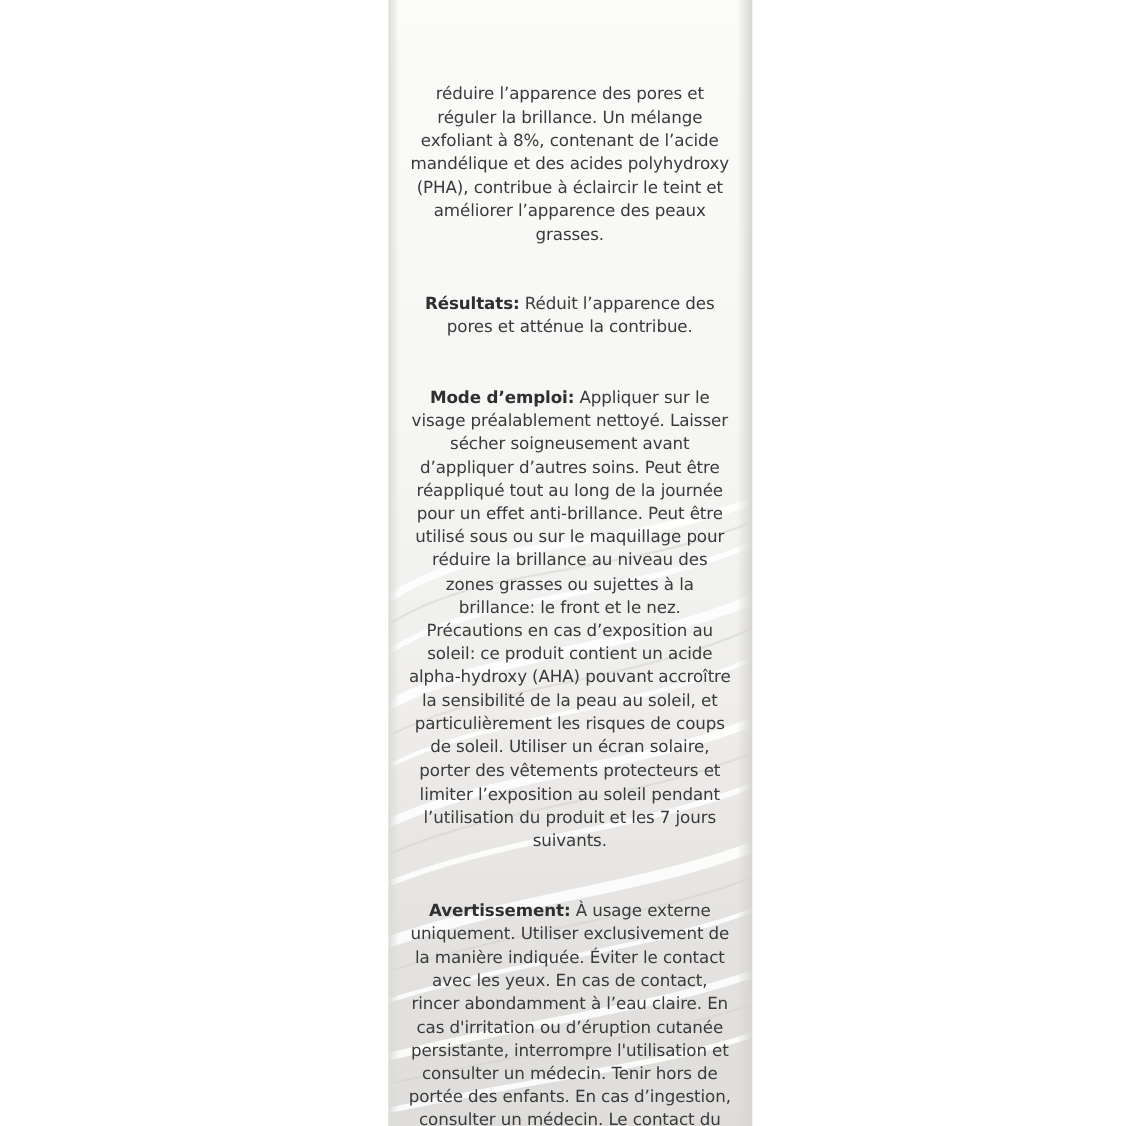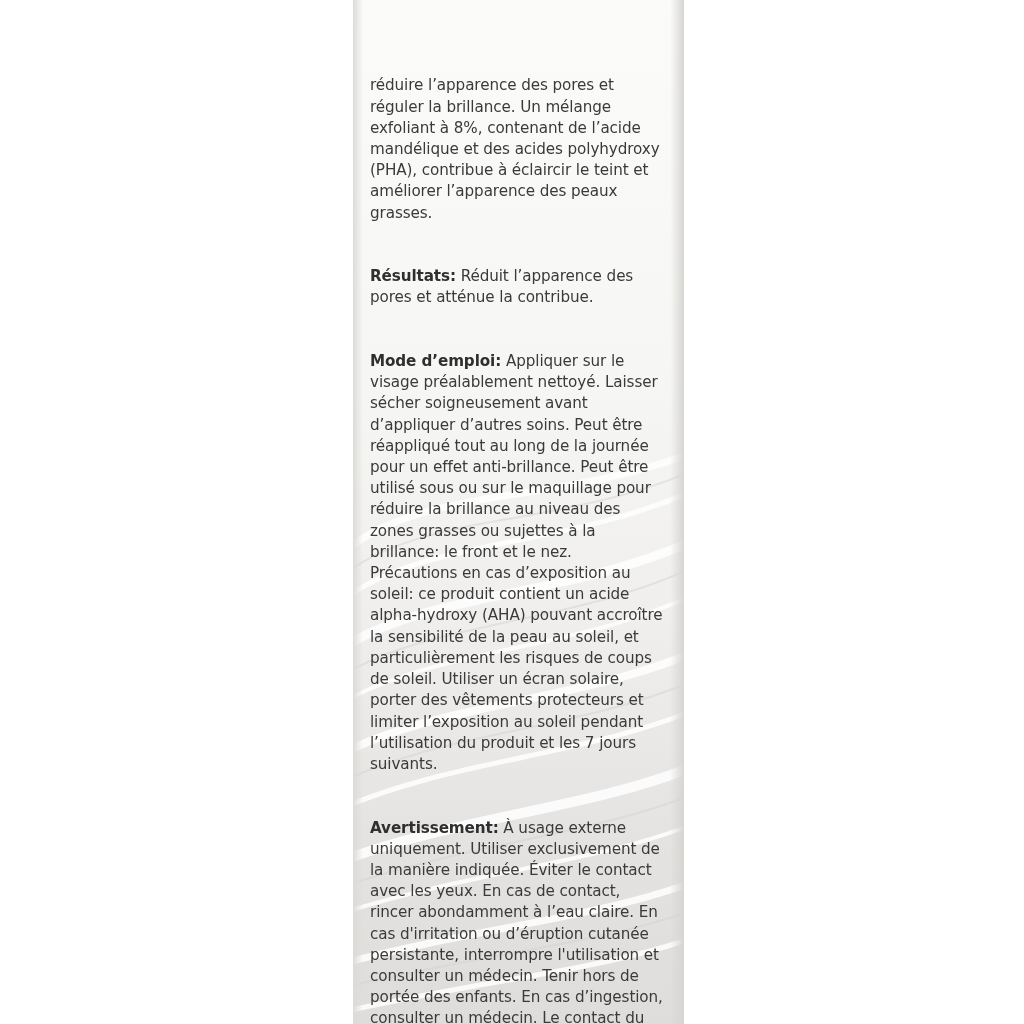--- a/index.html
+++ b/index.html
@@ -10,20 +10,21 @@
     background: #ffffff;
     font-family: "Liberation Sans", sans-serif;
   }
 
   #stage {
     position: relative;
     width: 1024px;
     height: 1024px;
     background: #ffffff;
     overflow: hidden;
+    text-align: center;
   }
 
   
   #panel {
     position: absolute;
     left: 353px;
     top: 0px;
     width: 331px;
     height: 1024px;
     background: #f2f2f0;

